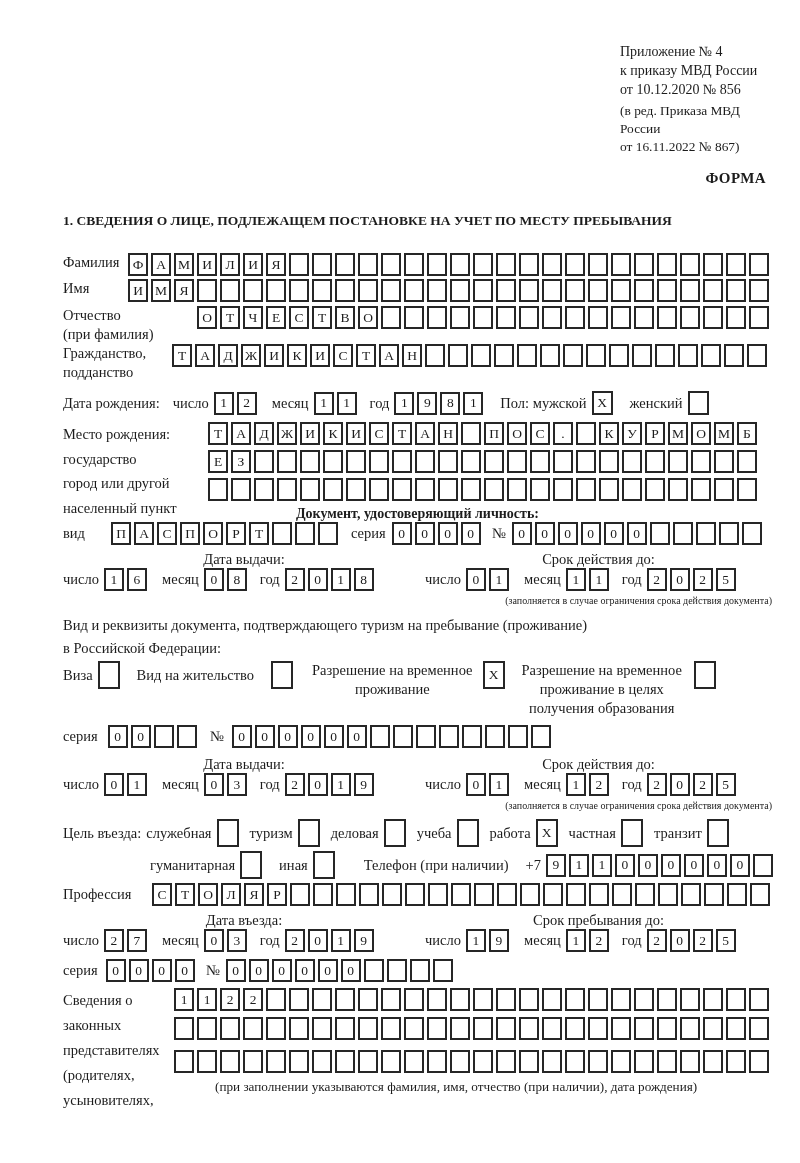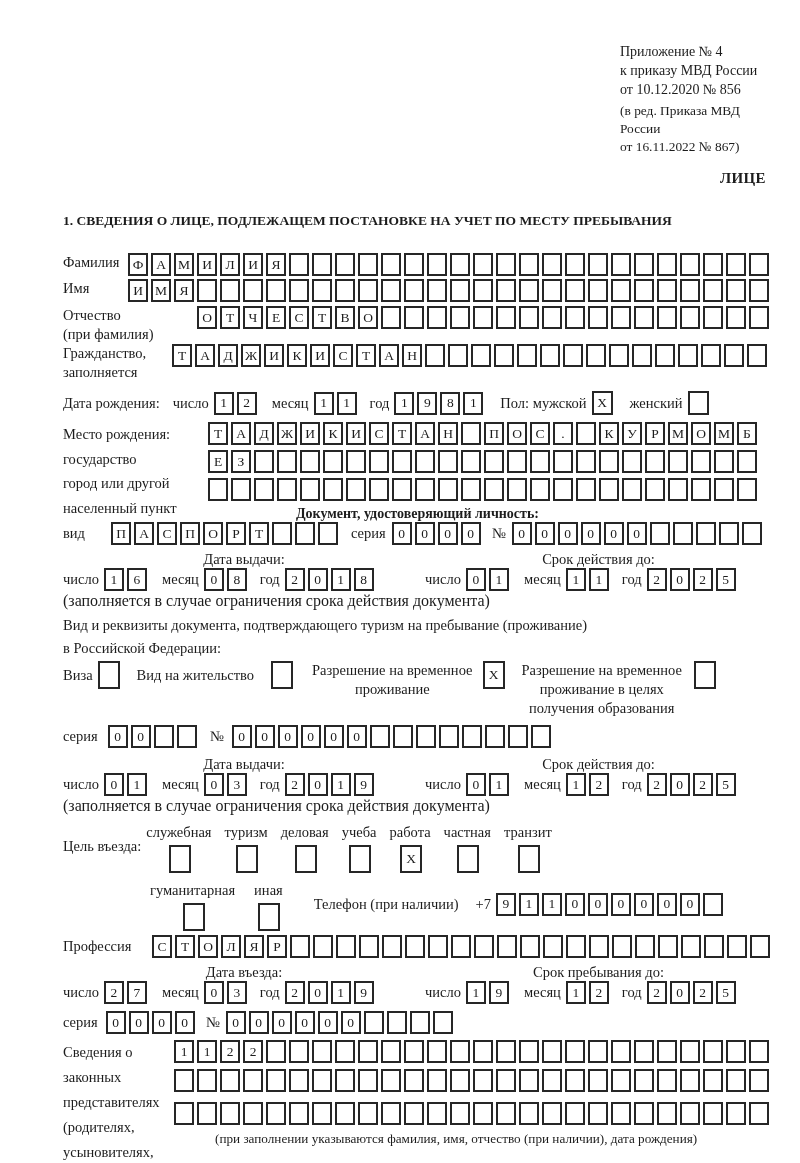--- a/index.html
+++ b/index.html
@@ -37,28 +37,28 @@
   .lbl { font-size:14.5px; line-height:23px; margin-right:5px; flex:none; }
   .ml8 { margin-left:8px; } .ml10 { margin-left:10px; } .ml12 { margin-left:12px; }
   .ml14 { margin-left:14px; } .ml16 { margin-left:16px; } .ml26 { margin-left:26px; }
   
   .caps-row { display:flex; font-size:14.5px; line-height:15px; margin-top:7px; }
   .cap-left { width:362px; text-align:center; }
   .cap-right { flex:1; text-align:center; }
   .date-row { display:flex; align-items:center; margin-top:1px; }
   .date-left { width:362px; display:flex; align-items:center; }
   .date-right { display:flex; align-items:center; }
-  .fillnote { font-size:16px; line-height:15px; margin-top:2px; }
+  .fillnote { text-align:right; font-size:10px; line-height:15px; margin-top:2px; }
   
   .intro { font-size:14.5px; line-height:16px; }
   .row-permits { display:flex; align-items:flex-start; margin-top:5px; font-size:14.5px; }
   .permit-center { text-align:center; line-height:19px; }
   
   .purpose-row { display:flex; align-items:center; font-size:14.5px; }
-  .opt { display:flex; align-items:center;flex-direction:column; }
+  .opt { display:flex; align-items:center; }
   .opt .lbl { line-height:26px; }
   
   .reps-labels { width:111px; font-size:14.5px; line-height:25px; }
   .reps-rows > div { margin-bottom:6px; }
   .reps-rows > div:last-child { margin-bottom:0; }
   .reps-note { margin-left:152px; font-size:13.2px; margin-top:10px; }
   .birthplace-wrap { height:84px; }
   .reps-wrap { height:81px; }
   .doc-heading { text-align:center; font-weight:bold; font-size:14px; line-height:16px; }
 </style>
@@ -68,21 +68,21 @@
 <div class="page">
 
   <div class="appendix">
     <div>Приложение № 4</div>
     <div>к приказу МВД России</div>
     <div>от 10.12.2020 № 856</div>
     <div class="gap"></div>
     <div class="note">(в ред. Приказа МВД России</div>
     <div class="note">от 16.11.2022 № 867)</div>
   </div>
-  <div class="form-label">ЛИЦЕ</div>
+  <div class="form-label">ФОРМА</div>
 
 
   <div class="section-heading">1. СВЕДЕНИЯ О ЛИЦЕ, ПОДЛЕЖАЩЕМ ПОСТАНОВКЕ НА УЧЕТ ПО МЕСТУ ПРЕБЫВАНИЯ</div>
 
   <div class="frow" style="margin-top:24px">
     <div class="flabel w65">Фамилия</div>
     <span class="cellgroup">
         <span class="cell">Ф</span>
         <span class="cell">А</span>
         <span class="cell">М</span>
@@ -178,21 +178,21 @@
         <span class="cell"></span>
         <span class="cell"></span>
         <span class="cell"></span>
         <span class="cell"></span>
       </span>
   </div>
 
   <div class="frow">
     <div class="flabel w109">
       <div>Гражданство,</div>
-      <div>заполняется</div>
+      <div>подданство</div>
     </div>
     <span class="cellgroup">
         <span class="cell">Т</span>
         <span class="cell">А</span>
         <span class="cell">Д</span>
         <span class="cell">Ж</span>
         <span class="cell">И</span>
         <span class="cell">К</span>
         <span class="cell">И</span>
         <span class="cell">С</span>

